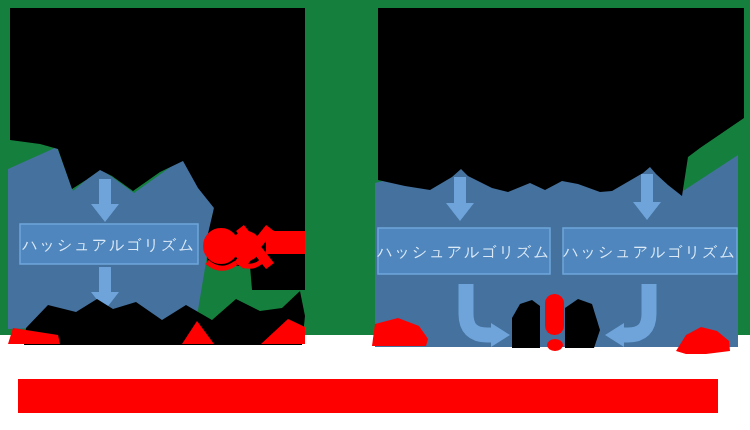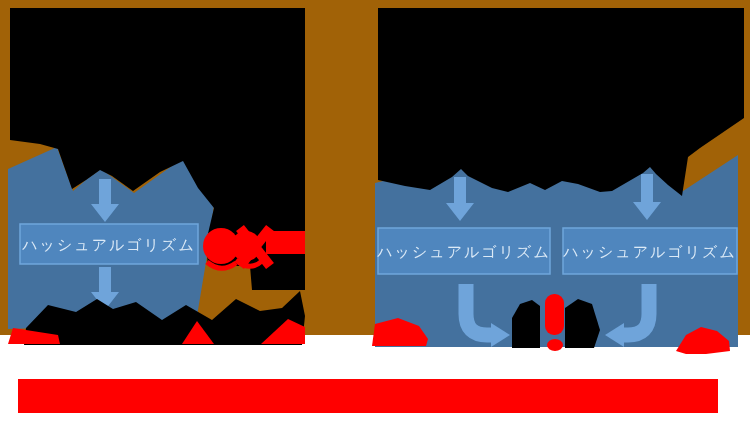--- a/index.html
+++ b/index.html
@@ -7,21 +7,21 @@
     padding: 0;
     background: #ffffff;
     width: 750px;
     height: 430px;
     overflow: hidden;
   }
   .stage {
     position: relative;
     width: 750px;
     height: 335px;
-    background: #a16207;
+    background: #15803d;
   }
   svg text {
     font-family: "Liberation Sans", "DejaVu Sans", sans-serif;
     font-size: 15px;
     letter-spacing: 2px;
   }
 </style>
 </head>
 <body>
 

